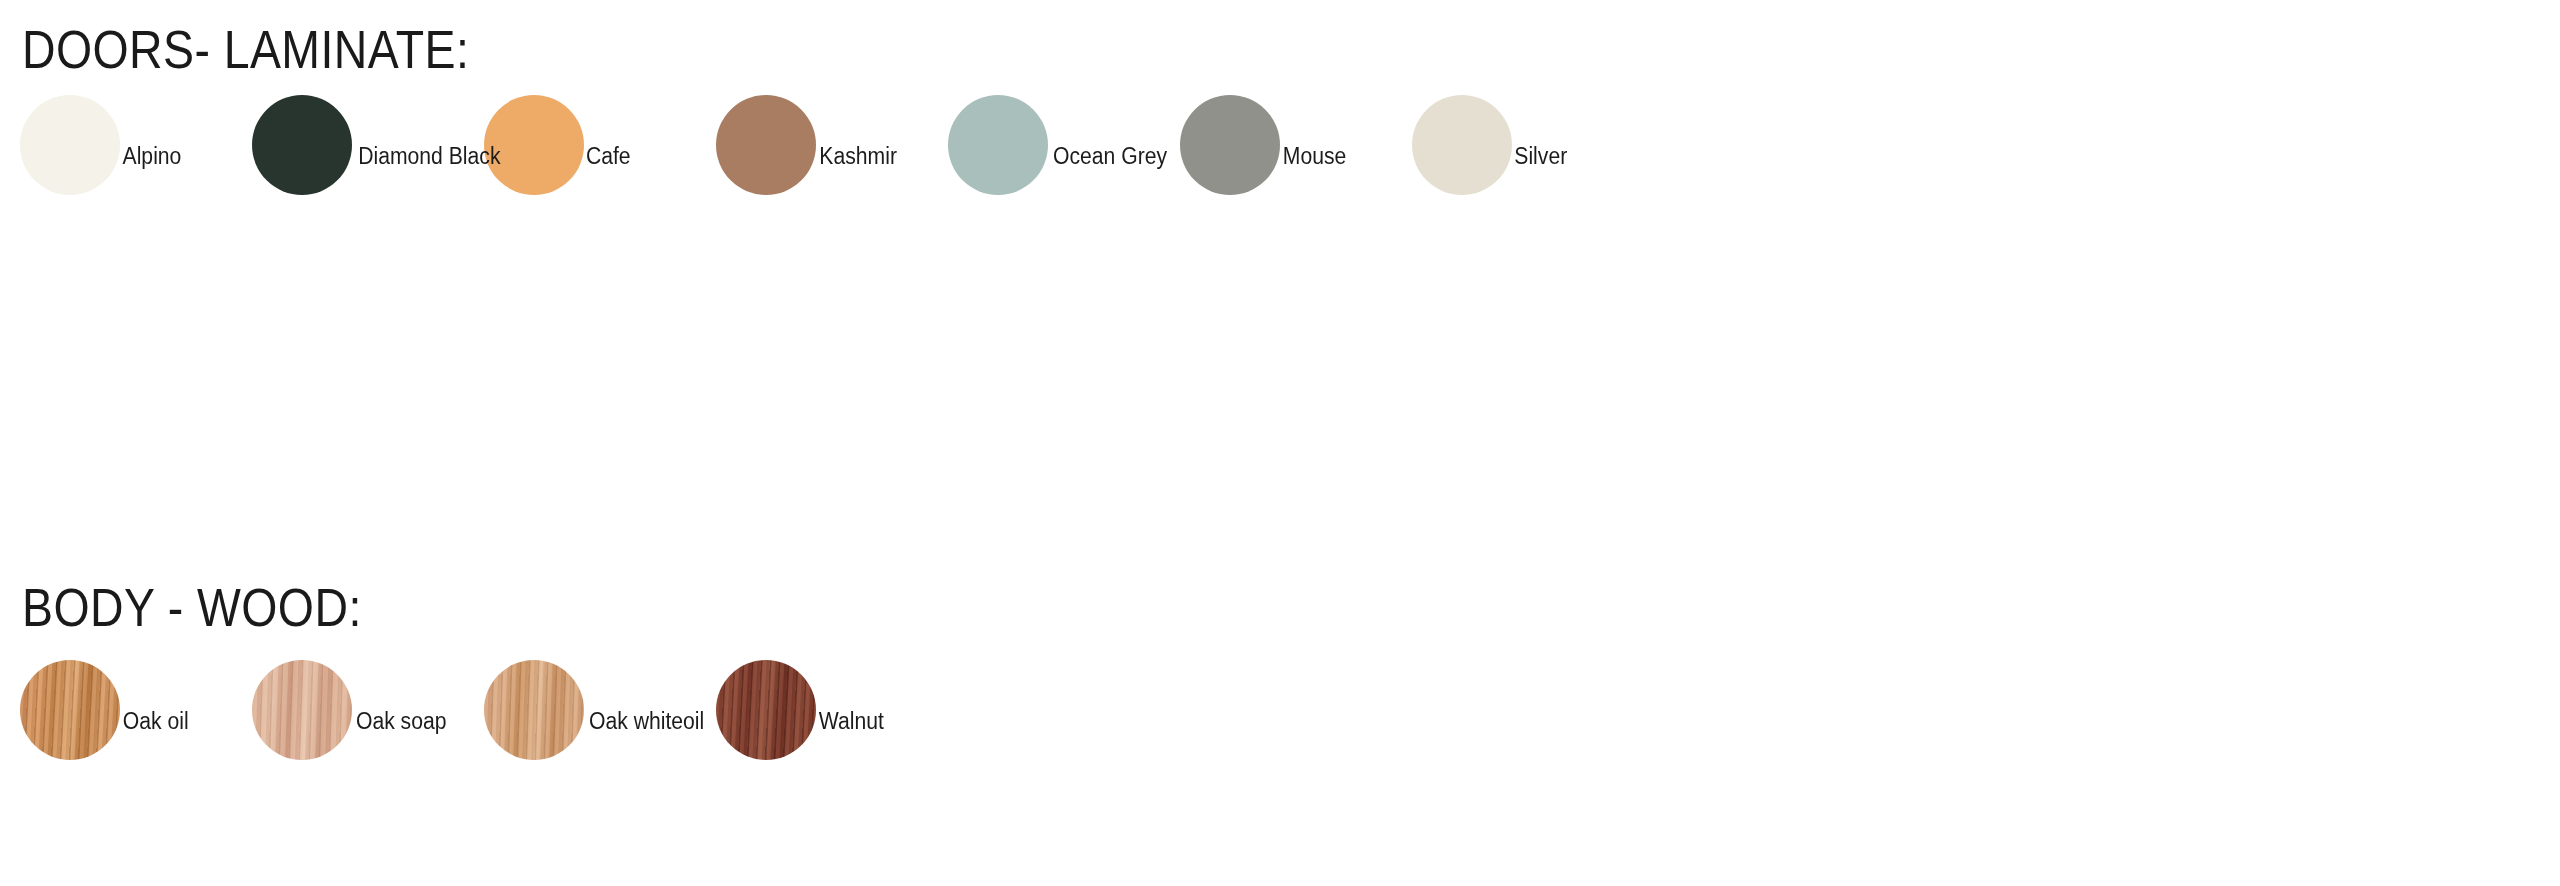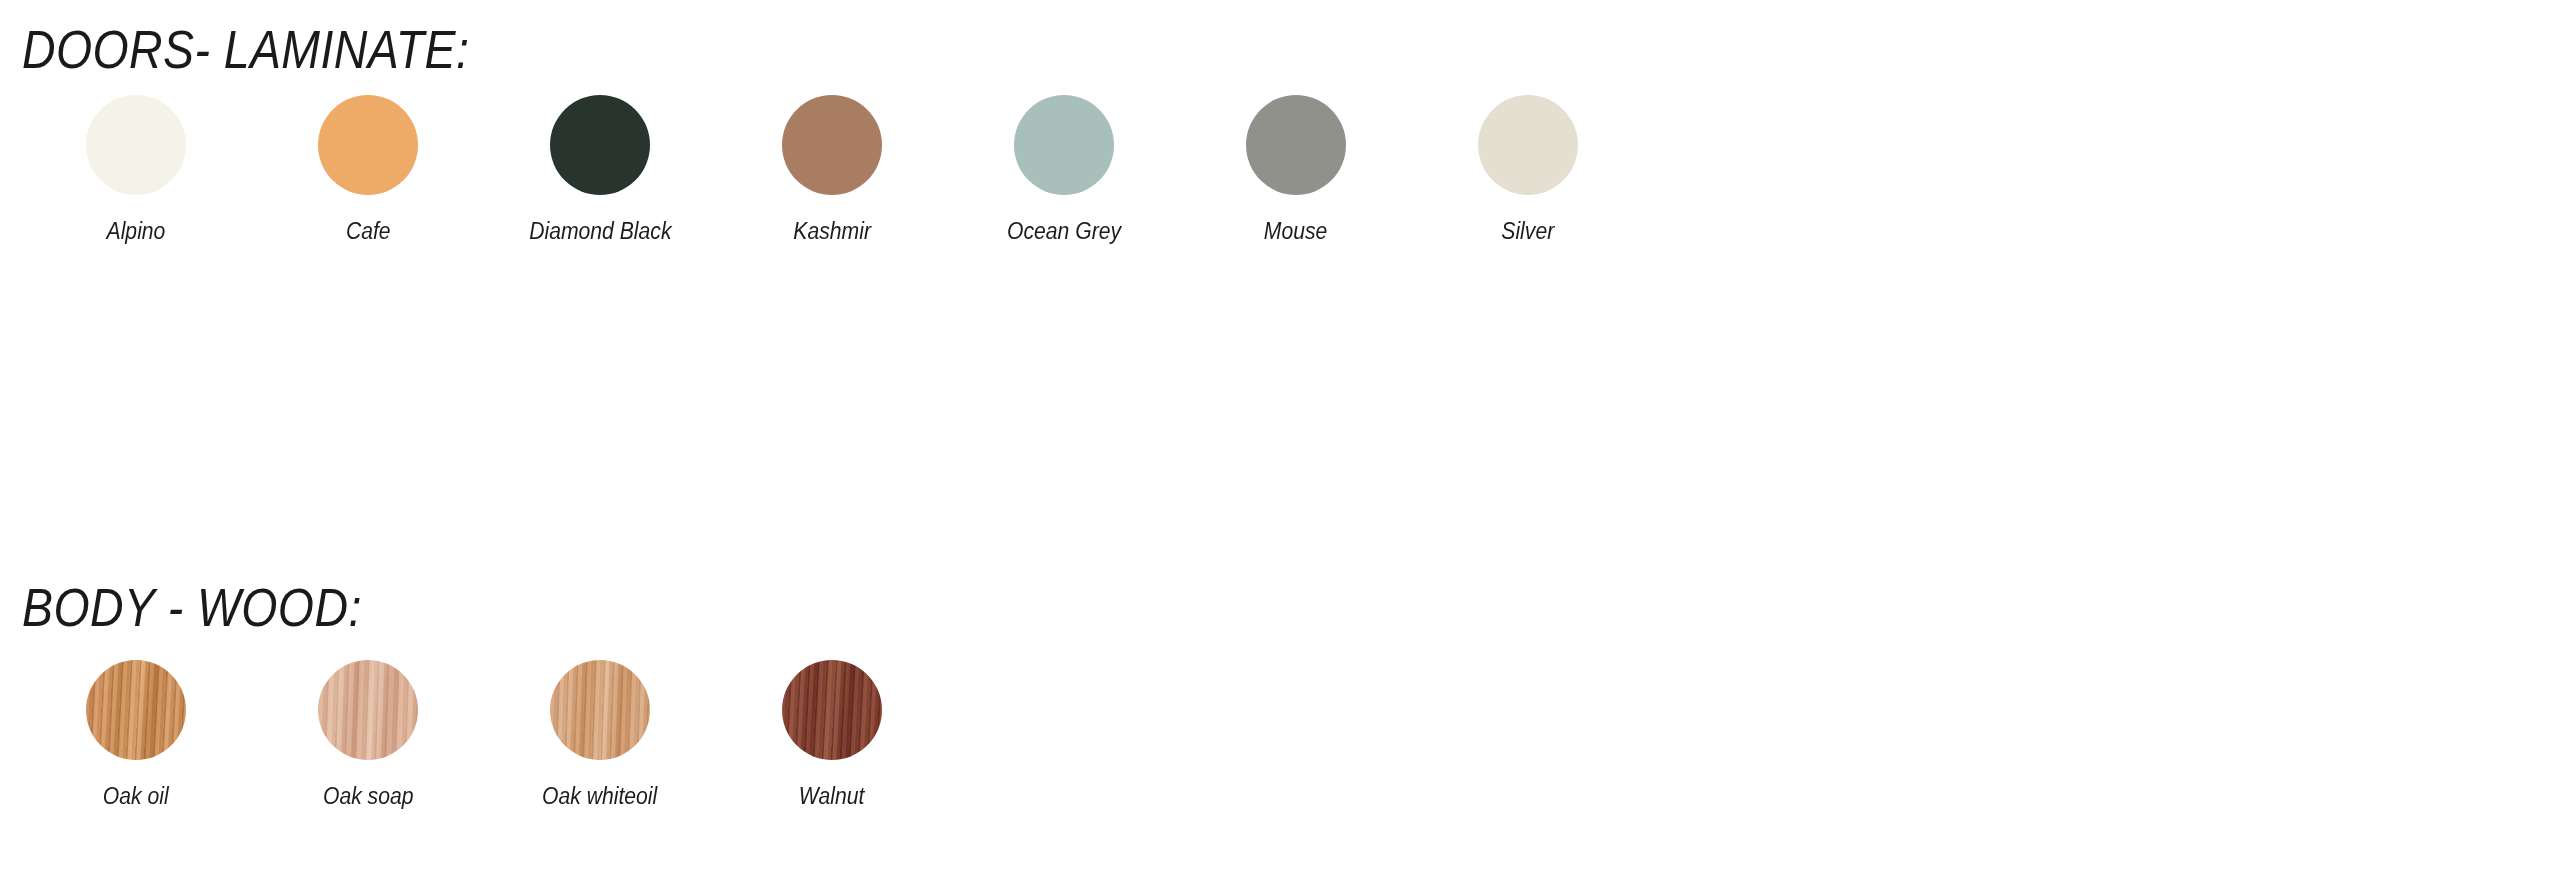--- a/index.html
+++ b/index.html
@@ -10,21 +10,20 @@
     background: #ffffff;
     font-family: "Liberation Sans", sans-serif;
     overflow: hidden;
   }
 
   .page {
     width: 2560px;
     height: 886px;
     padding: 0;
     position: relative;
-    font-style: italic;
   }
 
   
   .section-heading {
     font-family: "Liberation Sans", sans-serif;
     font-size: 54px;
     font-weight: 400;
     letter-spacing: 0.5px;
     color: #1a1a1a;
     line-height: 1;
@@ -45,21 +44,20 @@
     left: 20px;
     width: 2520px;
   }
 
   #row-laminate { top: 95px; }
   #row-wood     { top: 660px; }
 
   .swatch-cell {
     width: 232px;
     display: flex;
-    flex-direction: column;
     align-items: center;
     margin-bottom: 48px;
   }
 
   .swatch-dot {
     width: 100px;
     height: 100px;
     border-radius: 50%;
     background-size: cover;
     background-position: center;
@@ -84,26 +82,26 @@
 <div class="page">
 
   <div class="section-heading" id="heading-doors">DOORS- LAMINATE:</div>
 
   <div class="swatch-row" id="row-laminate">
       <div class="swatch-cell">
         <div class="swatch-dot" style="background: rgb(244, 242, 233);"></div>
         <div class="swatch-label">Alpino</div>
       </div>
       <div class="swatch-cell">
+        <div class="swatch-dot" style="background: rgb(39, 53, 46);"></div>
+        <div class="swatch-label">Diamond Black</div>
+      </div>
+      <div class="swatch-cell">
         <div class="swatch-dot" style="background: rgb(238, 171, 103);"></div>
         <div class="swatch-label">Cafe</div>
-      </div>
-      <div class="swatch-cell">
-        <div class="swatch-dot" style="background: rgb(39, 53, 46);"></div>
-        <div class="swatch-label">Diamond Black</div>
       </div>
       <div class="swatch-cell">
         <div class="swatch-dot" style="background: rgb(168, 125, 98);"></div>
         <div class="swatch-label">Kashmir</div>
       </div>
       <div class="swatch-cell">
         <div class="swatch-dot" style="background: rgb(168, 191, 187);"></div>
         <div class="swatch-label">Ocean Grey</div>
       </div>
       <div class="swatch-cell">

